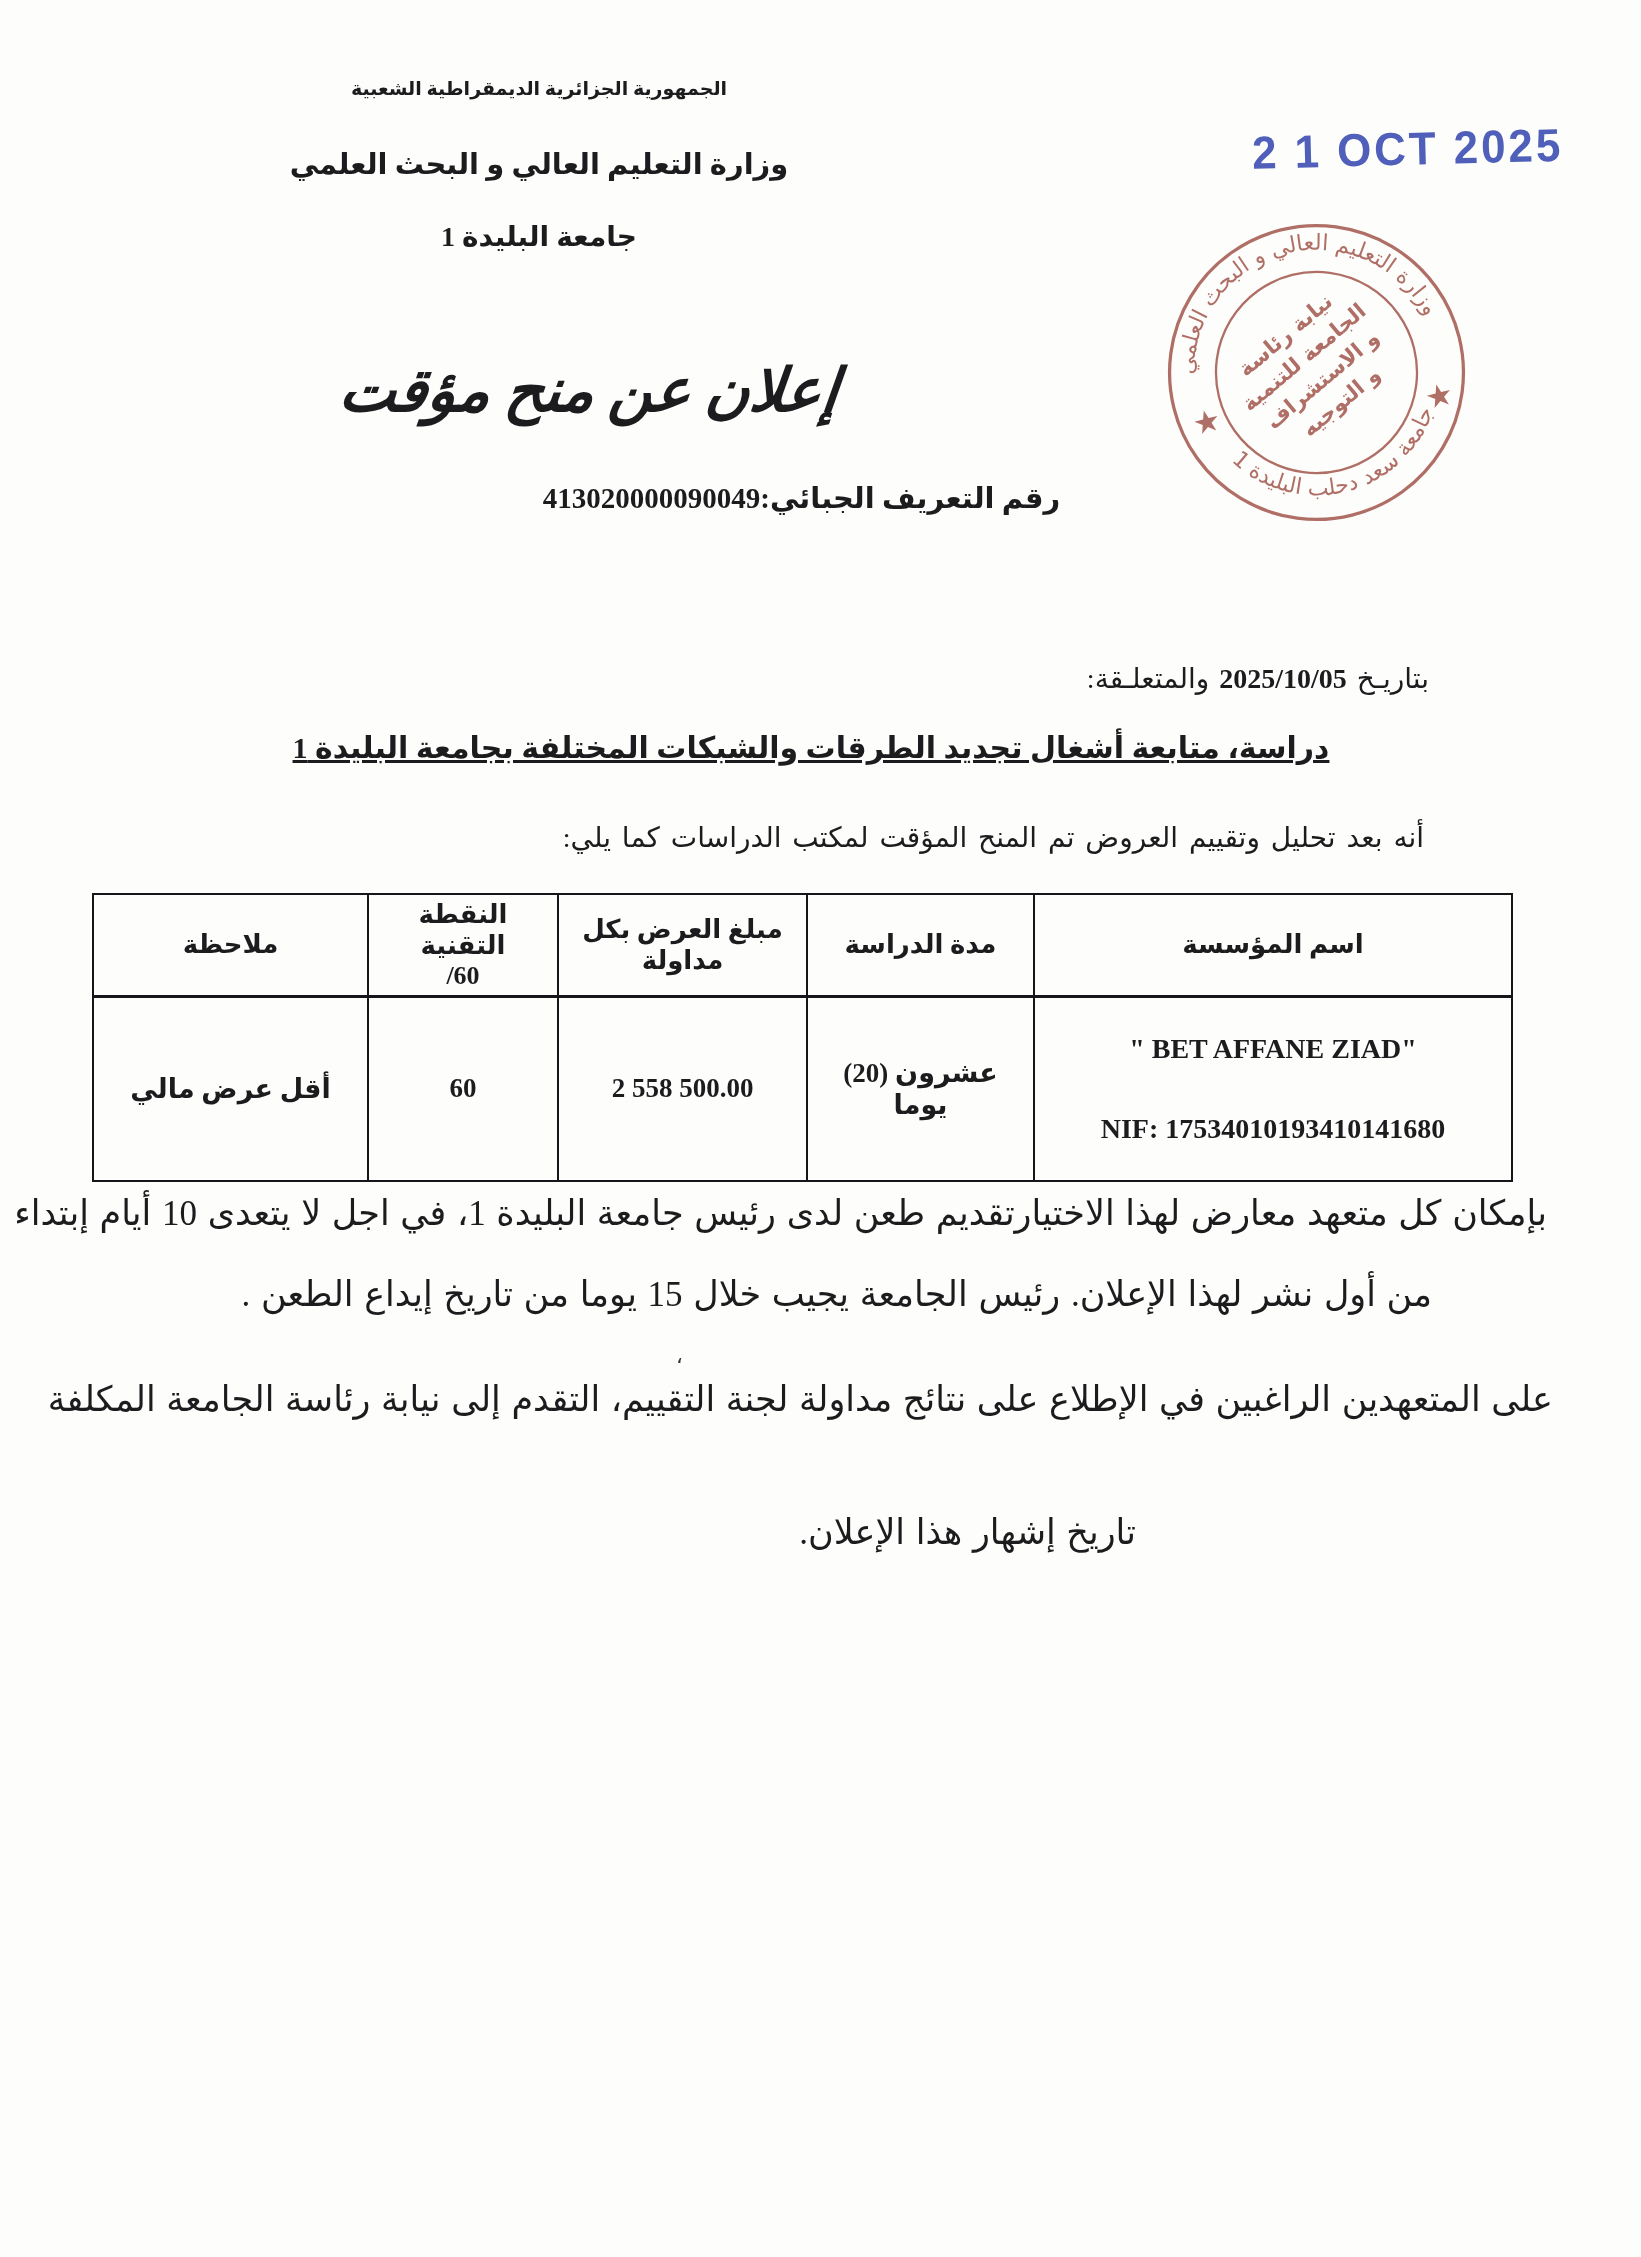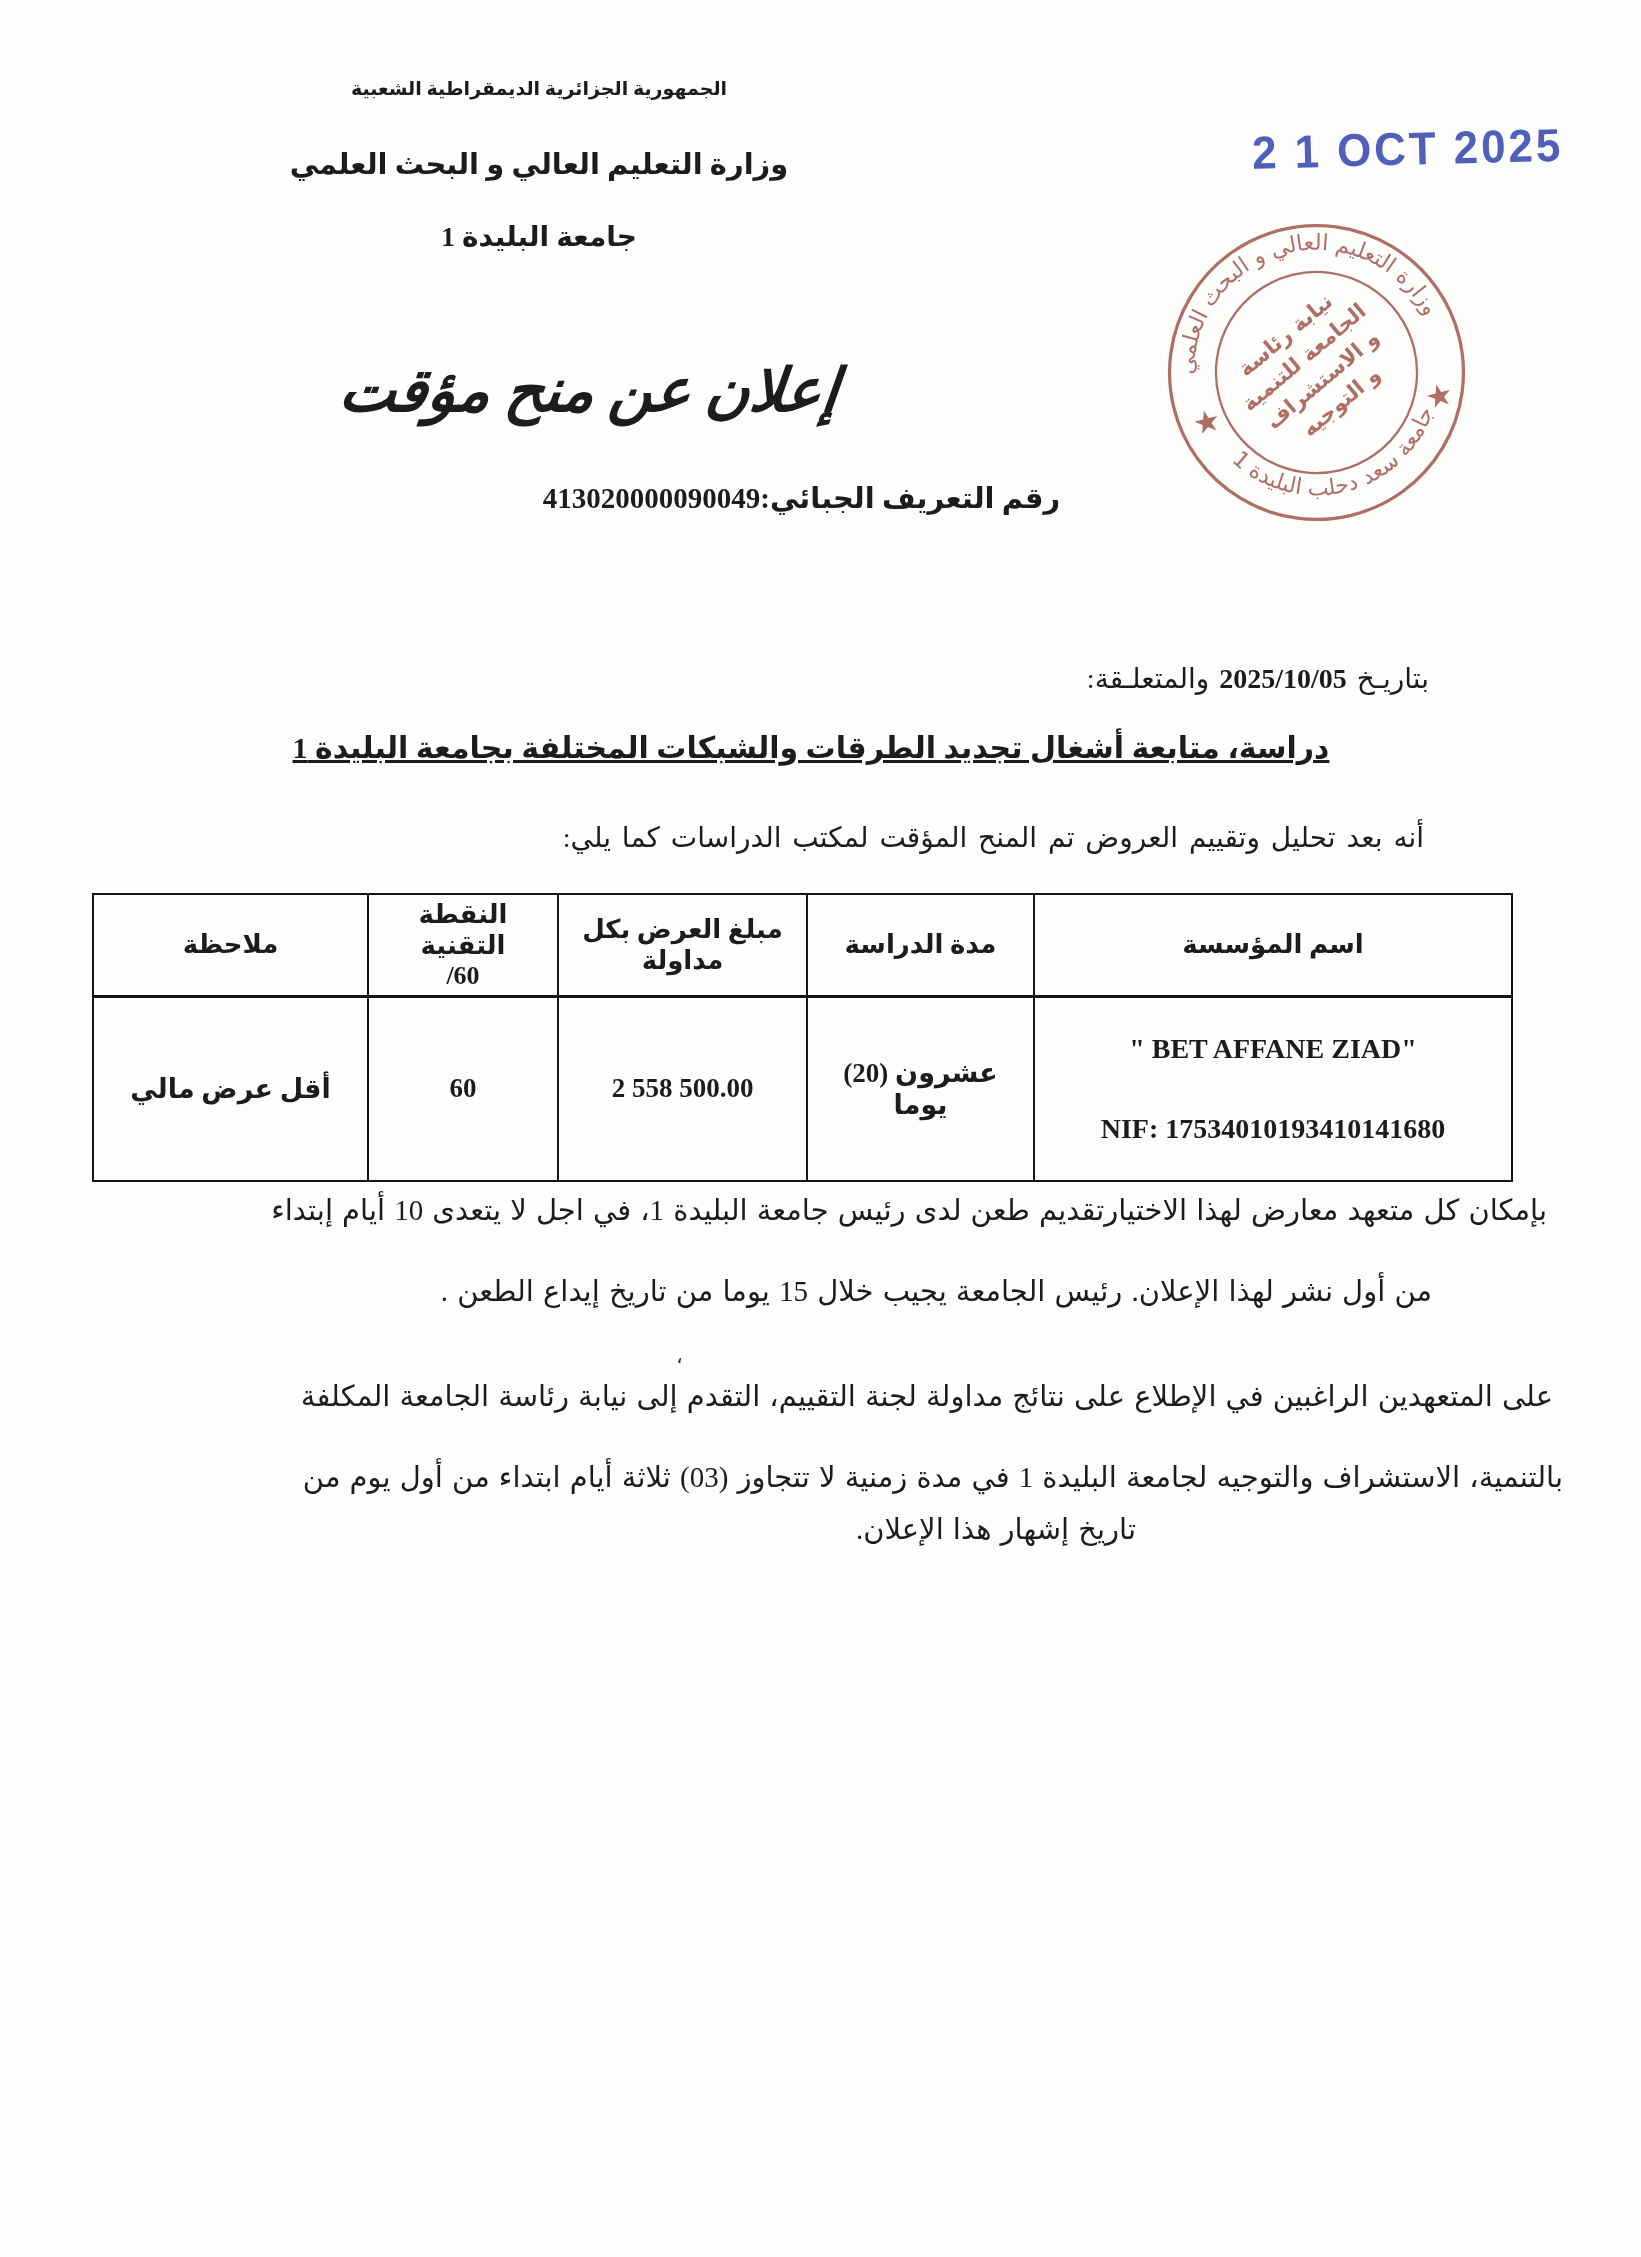--- a/index.html
+++ b/index.html
@@ -36,21 +36,21 @@
     font-weight:bold; padding:3.9px 5.8px; white-space:pre-line;
   }
   .award-table thead tr{height:101px;}
   .award-table tbody tr{height:127px;}
   .award-table th{font-size:26px; border-bottom-width:3.4px;}
   .award-table td{font-size:27px;}
   .ltr{direction:ltr; unicode-bidi:isolate;}
   .company-name{font-size:28px; margin-bottom:17.4px;}
   .company-nif{font-size:28px;}
   
-  .para{font-size:29px; direction:rtl; word-spacing:1.9px;}
+  .para{font-size:35px; direction:rtl; word-spacing:1.9px;}
   .ap1{top:1193px; right:94px;}
   .ap2{top:1274px; right:209px;}
   .rp1{top:1379px; right:88px;}
   .rp2{top:1460px; right:78px;}
   .rp3{top:1512px; right:505px;}
   .stray{top:1344px; left:676px; font-size:21px; color:#33333a;}
   
   .datestamp{
     top:124px; left:1252px; color:#4152b5; opacity:.92;
     font-family:"Liberation Sans","DejaVu Sans",sans-serif;
@@ -147,17 +147,16 @@
       </tr>
     </tbody>
   </table>
 
   <div class="abs para ap1">بإمكان كل متعهد معارض لهذا الاختيارتقديم طعن لدى رئيس جامعة البليدة 1، في اجل لا يتعدى 10 أيام إبتداء</div>
   <div class="abs para ap2">من أول نشر لهذا الإعلان. رئيس الجامعة يجيب خلال 15 يوما من تاريخ  إيداع الطعن .</div>
 
   <div class="abs stray">،</div>
 
   <div class="abs para rp1">على المتعهدين الراغبين في الإطلاع على نتائج مداولة لجنة التقييم، التقدم إلى نيابة رئاسة الجامعة المكلفة</div>
-  <div class="abs para rp2">بالتنمية، الاستشراف والتوجيه لجامعة البليدة 1 في مدة زمنية لا تتجاوز (03) ثلاثة أيام ابتداء من أول يوم من</div>
   <div class="abs para rp3">تاريخ إشهار هذا الإعلان.</div>
 
 </div>
 
 
 </body></html>

